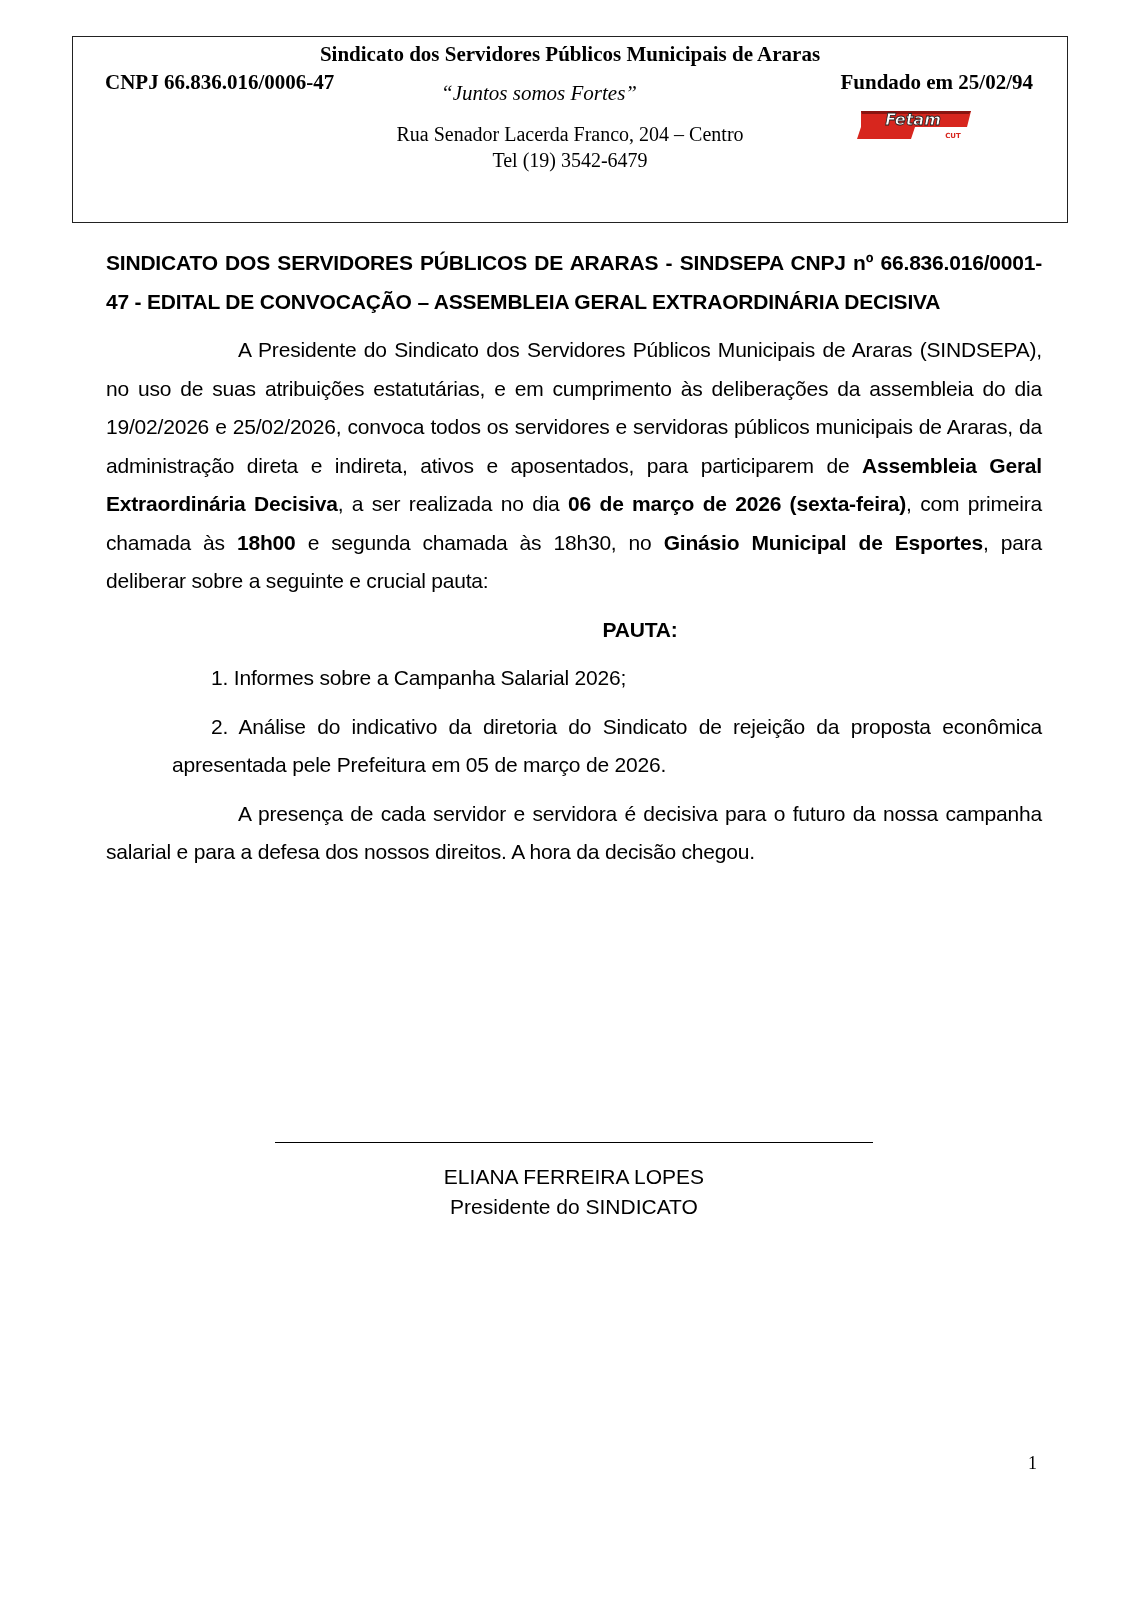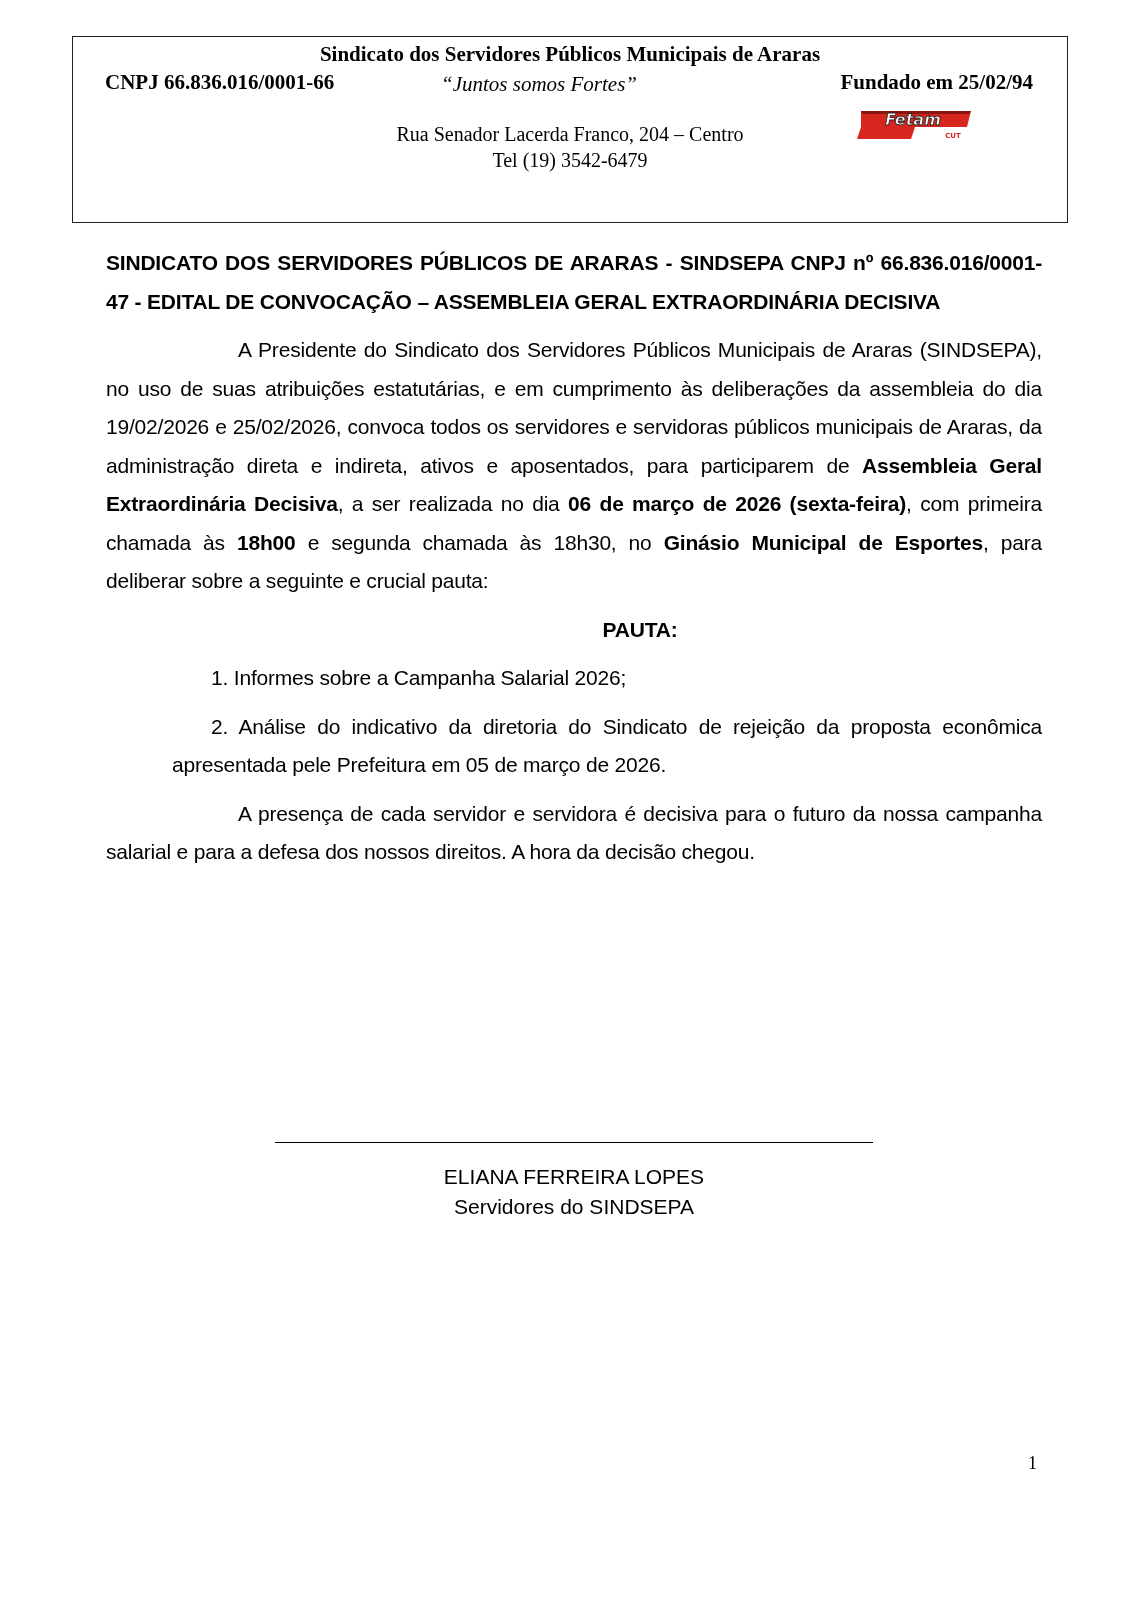--- a/index.html
+++ b/index.html
@@ -5,21 +5,21 @@
   html, body { margin: 0; padding: 0; background: #ffffff; }
   body { width: 1131px; height: 1600px; position: relative; overflow: hidden; color: #000; }
   .letterhead {
     position: absolute; left: 72px; top: 36px; width: 996px; height: 187px;
     border: 1.5px solid #222; box-sizing: border-box;
     font-family: "Liberation Serif", "DejaVu Serif", serif;
     padding-left: 12px;
   }
   .lh-title { position: absolute; left: 0; right: 0; top: 5px; text-align: center; font-weight: bold; font-size: 21px; }
   .lh-cnpj { position: absolute; left: 32px; top: 33px; font-weight: bold; font-size: 21px; }
-  .lh-motto { position: absolute; left: 368px; top: 35px; font-style: italic; font-size: 21px; text-align: center; }
+  .lh-motto { position: absolute; left: 368px; top: 44px; font-style: italic; font-size: 21px; text-align: center; }
   .lh-founded { position: absolute; right: 34px; top: 33px; font-weight: bold; font-size: 21px; }
   .lh-logo { position: absolute; left: 780px; top: 68px; width: 120px; height: 38px; }
   .lh-address { position: absolute; left: 0; right: 0; top: 84px; text-align: center; font-size: 20px; line-height: 26px; }
   .lh-address div { white-space: nowrap; }
 
   .doc {
     position: absolute; left: 106px; top: 244px; width: 936px;
     font-family: "Liberation Sans", "DejaVu Sans", sans-serif;
     font-size: 21px; line-height: 38.5px; letter-spacing: -0.2px;
   }
@@ -42,21 +42,21 @@
   }
   .sig-name { top: 1165px; }
   .sig-role { top: 1195px; }
   .page-number { position: absolute; left: 1028px; top: 1453px; font-family: "Liberation Serif", serif; font-size: 18px; }
 </style>
 </head>
 <body>
 
 <div class="letterhead">
   <div class="lh-title">Sindicato dos Servidores Públicos Municipais de Araras</div>
-  <div class="lh-cnpj">CNPJ 66.836.016/0001-66</div>
+  <div class="lh-cnpj">CNPJ 66.836.016/0006-47</div>
   <div class="lh-motto">“Juntos somos Fortes”</div>
   <div class="lh-founded">Fundado em 25/02/94</div>
   <div class="lh-logo">
     <svg width="120" height="38" viewBox="0 0 120 38">
       <polygon points="8,6 118,6 114,22 62,22 58,34 4,34 8,22" fill="#d7261e"></polygon>
       <polygon points="8,6 118,6 116,9 9,9" fill="#8a1410"></polygon>
       <text x="60" y="20" text-anchor="middle" font-family="DejaVu Sans, sans-serif" font-weight="bold" font-style="italic" font-size="16" fill="#fff" stroke="#222" stroke-width="0.8">Fetam</text>
       <text x="100" y="33" text-anchor="middle" font-family="DejaVu Sans, sans-serif" font-weight="bold" font-size="7" fill="#d7261e">CUT</text>
     </svg>
   </div>
@@ -77,15 +77,15 @@
 
   <p class="item item-2"><span>2.</span> <span>Análise do indicativo da diretoria do Sindicato de rejeição da proposta econômica apresentada pele Prefeitura em 05 de março de 2026.</span></p>
 
 
   <p class="para2">A presença de cada servidor e servidora é decisiva para o futuro da nossa campanha salarial e para a defesa dos nossos direitos. A hora da decisão chegou.</p>
 
 </div>
 
 <div class="sig-line"></div>
 <div class="sig-name">ELIANA FERREIRA LOPES</div>
-<div class="sig-role">Servidores do SINDSEPA</div>
+<div class="sig-role">Presidente do SINDICATO</div>
 
 <div class="page-number">1</div>
 
 </body></html>

